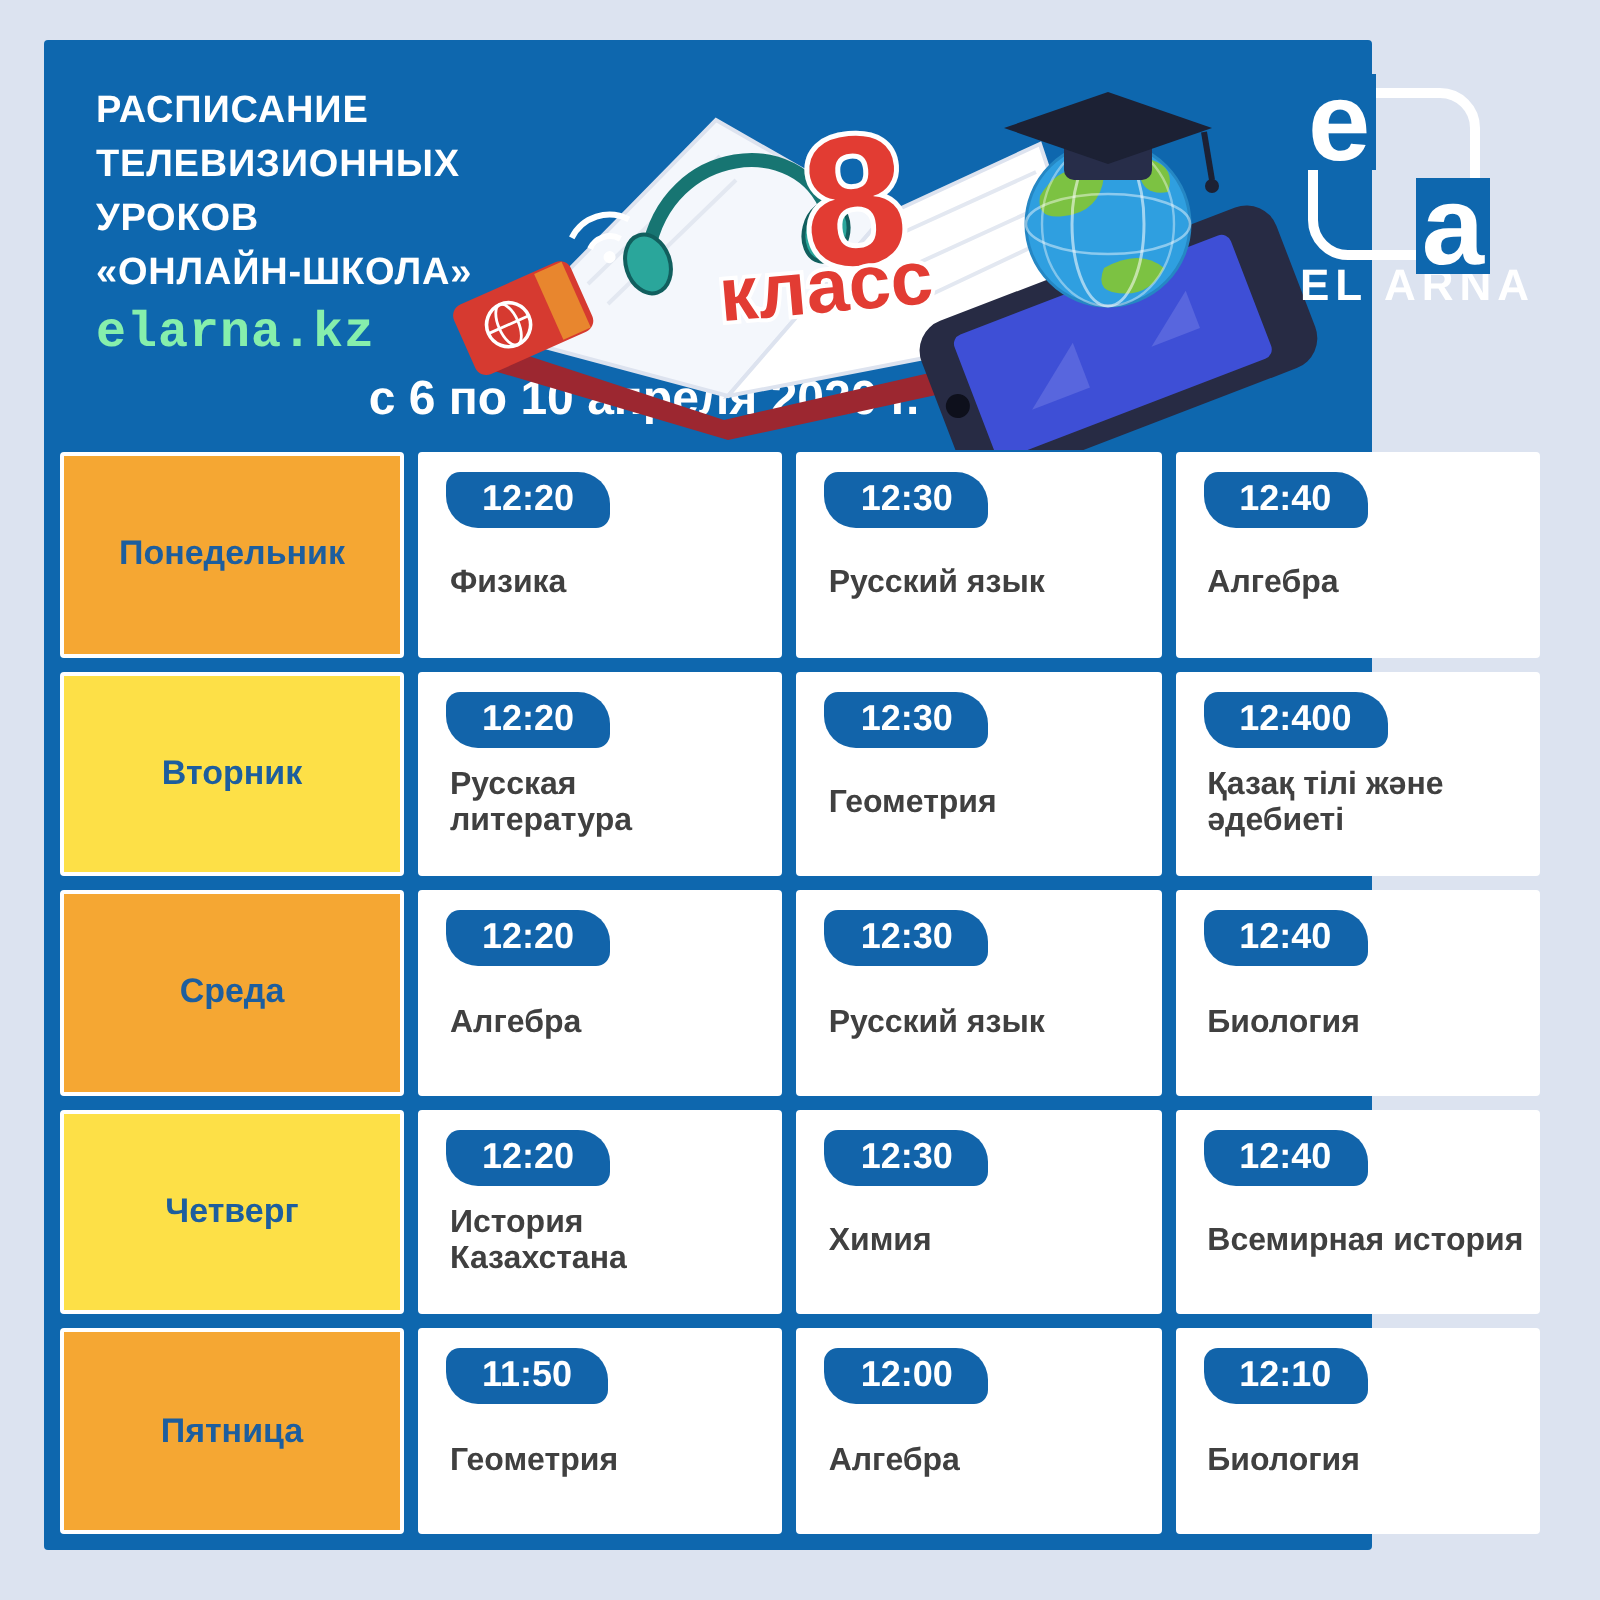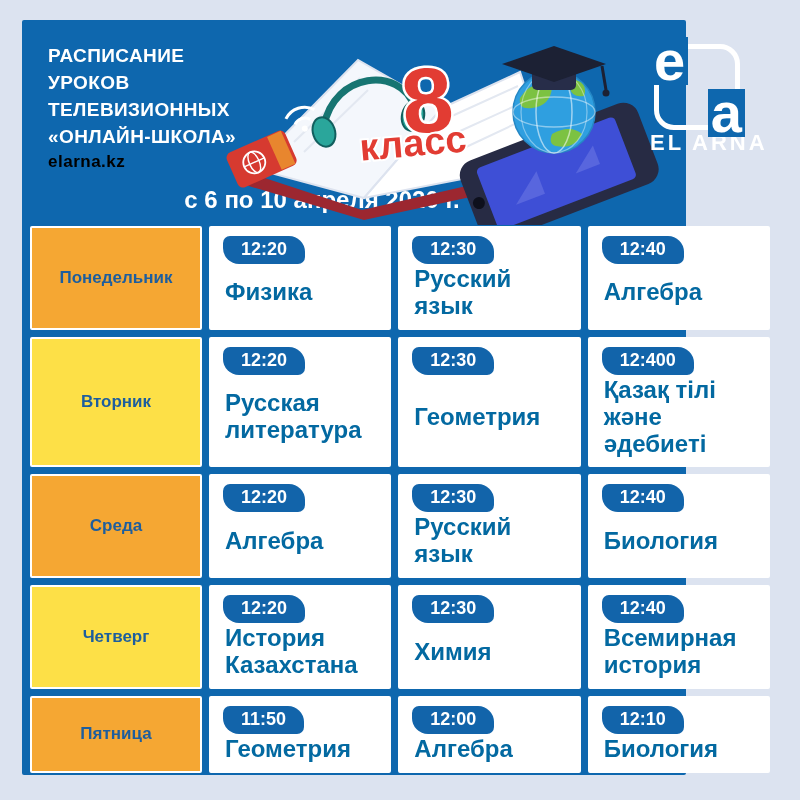--- a/index.html
+++ b/index.html
@@ -11,22 +11,22 @@
   .panel{
     position:absolute;left:22px;top:20px;width:664px;height:755px;
     background:#0e67ae;border-radius:2px;
   }
   
   .title{
     position:absolute;left:26px;top:22px;color:#ffffff;
     font-weight:bold;font-size:19px;line-height:27px;letter-spacing:.4px;
   }
   .website{
-    position:absolute;left:26px;top:132px;color:#000000;
-    font-weight:bold;font-size:17px;letter-spacing:.5px;
+    position:absolute;left:26px;top:132px;color:#86efac;
+    font-weight:bold;font-size:25px;letter-spacing:.5px;font-family:Liberation Mono, monospace;
   }
   .date{
     position:absolute;left:130px;top:166px;width:340px;text-align:center;
     color:#ffffff;font-weight:bold;font-size:24px;
   }
   .illustration{position:absolute;left:180px;top:0;width:470px;height:205px;pointer-events:none;}
   
   .logo{position:absolute;left:628px;top:24px;width:130px;text-align:left;}
   .logo-box{
     position:relative;width:86px;height:86px;margin-left:4px;
@@ -54,32 +54,32 @@
   }
   .day.alt{background:#fde047;}
   .lesson{background:#ffffff;display:flex;flex-direction:column;}
   .badge{
     align-self:flex-start;margin:8px 0 0 12px;padding:3px 18px 4px 18px;
     background:#1264aa;color:#ffffff;font-weight:bold;font-size:18px;
     border-radius:7px 16px 7px 16px;
   }
   .subject{
     flex:1;display:flex;align-items:center;
-    padding:2px 6px 8px 14px;color:#0369a1;font-weight:bold;font-size:24px;line-height:1.12;
+    padding:2px 6px 8px 14px;color:#404040;font-weight:bold;font-size:16px;line-height:1.12;
   }
 </style>
 </head>
 <body>
 
 <div class="panel">
 
   <div class="title">
     <div>РАСПИСАНИЕ</div>
+    <div>ТЕЛЕВИЗИОННЫХ</div>
     <div>УРОКОВ</div>
-    <div>ТЕЛЕВИЗИОННЫХ</div>
     <div>«ОНЛАЙН-ШКОЛА»</div>
   </div>
 
   <div class="website">elarna.kz</div>
   <div class="date">с 6 по 10 апреля 2020 г.</div>
 
   <svg class="illustration" viewBox="0 0 470 205">
 
     <g>
       <path d="M44 152 L160 190 L352 146 L356 158 L162 200 L40 164 Z" fill="#9c2730"></path>

